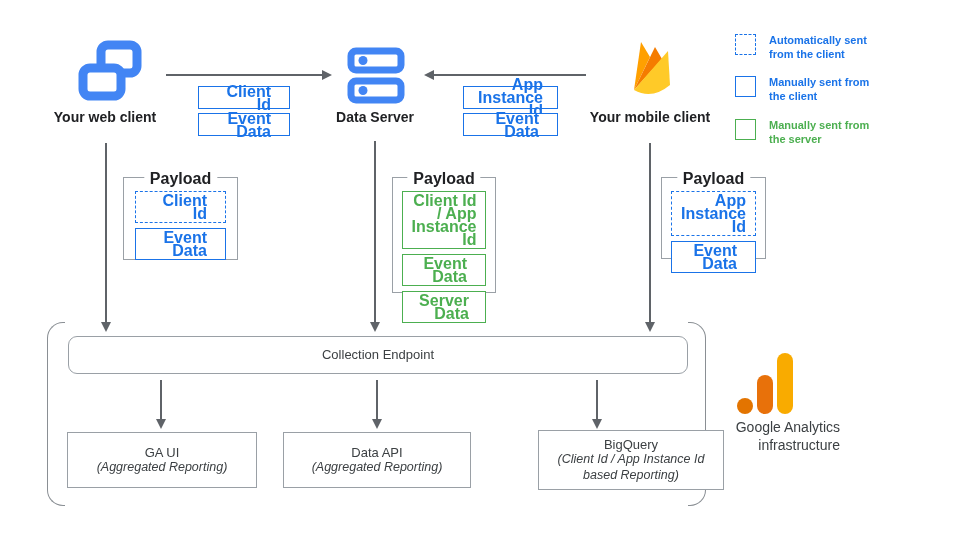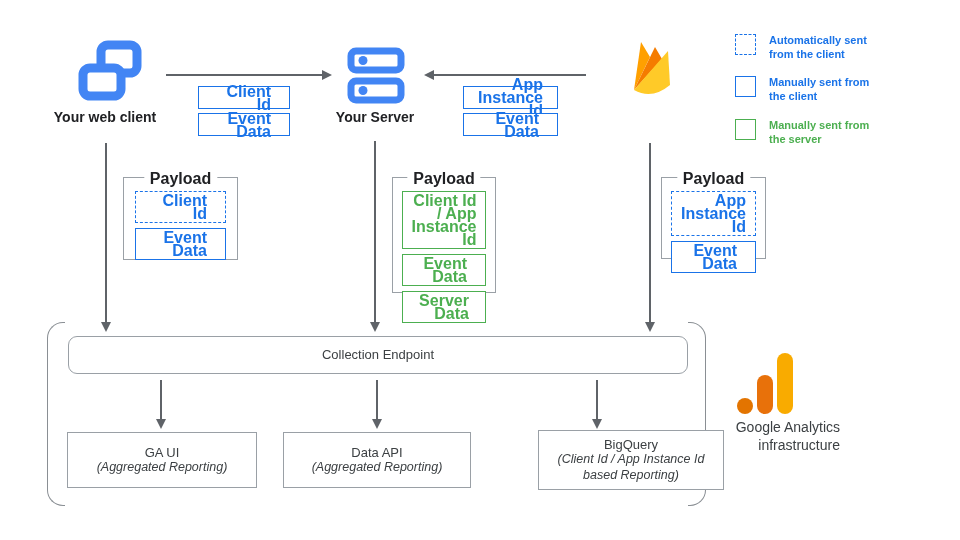--- a/index.html
+++ b/index.html
@@ -66,27 +66,28 @@
     <rect x="5" y="28" width="38" height="28" rx="7" fill="#fff" stroke="#4285f4" stroke-width="9"></rect>
   </svg>
   <div class="abs node-label" style="left:40px; top:109px; width:130px;">Your web client</div>
 
   <svg class="abs" style="left:347px; top:47px;" width="58" height="58" viewBox="0 0 58 58">
     <rect x="4" y="4" width="50" height="19" rx="5" fill="#fff" stroke="#4285f4" stroke-width="7"></rect>
     <rect x="4" y="34" width="50" height="19" rx="5" fill="#fff" stroke="#4285f4" stroke-width="7"></rect>
     <circle cx="16" cy="13.5" r="4.5" fill="#4285f4"></circle>
     <circle cx="16" cy="43.5" r="4.5" fill="#4285f4"></circle>
   </svg>
-  <div class="abs node-label" style="left:310px; top:109px; width:130px;">Your Server</div>
+  <div class="abs node-label" style="left:310px; top:109px; width:130px;">Data Server</div>
 
   <svg class="abs" style="left:622px; top:38px;" width="58" height="66" viewBox="0 0 58 66">
     <path fill="#FFA000" d="M12 52 L19 4 L28 19 Z"></path>
     <path fill="#F57C00" d="M12 52 L33 9 L40 21 Z"></path>
     <path fill="#FFCA28" d="M12 52 L46 13 L48 47 Q30 62 12 52 Z"></path>
   </svg>
+  <div class="abs node-label" style="left:585px; top:109px; width:130px;">Your mobile client</div>
 
   <div class="hline" style="left:166px; top:74px; width:156px;"></div>
   <div class="head-right" style="left:322px; top:70px;"></div>
 
   <div class="abs tagbox b-blue-solid" style="left:198px; top:86px; width:92px; height:23px;">Client Id</div>
   <div class="abs tagbox b-blue-solid" style="left:198px; top:113px; width:92px; height:23px;">Event Data</div>
 
   <div class="head-left" style="left:424px; top:70px;"></div>
   <div class="hline" style="left:434px; top:74px; width:152px;"></div>
 

